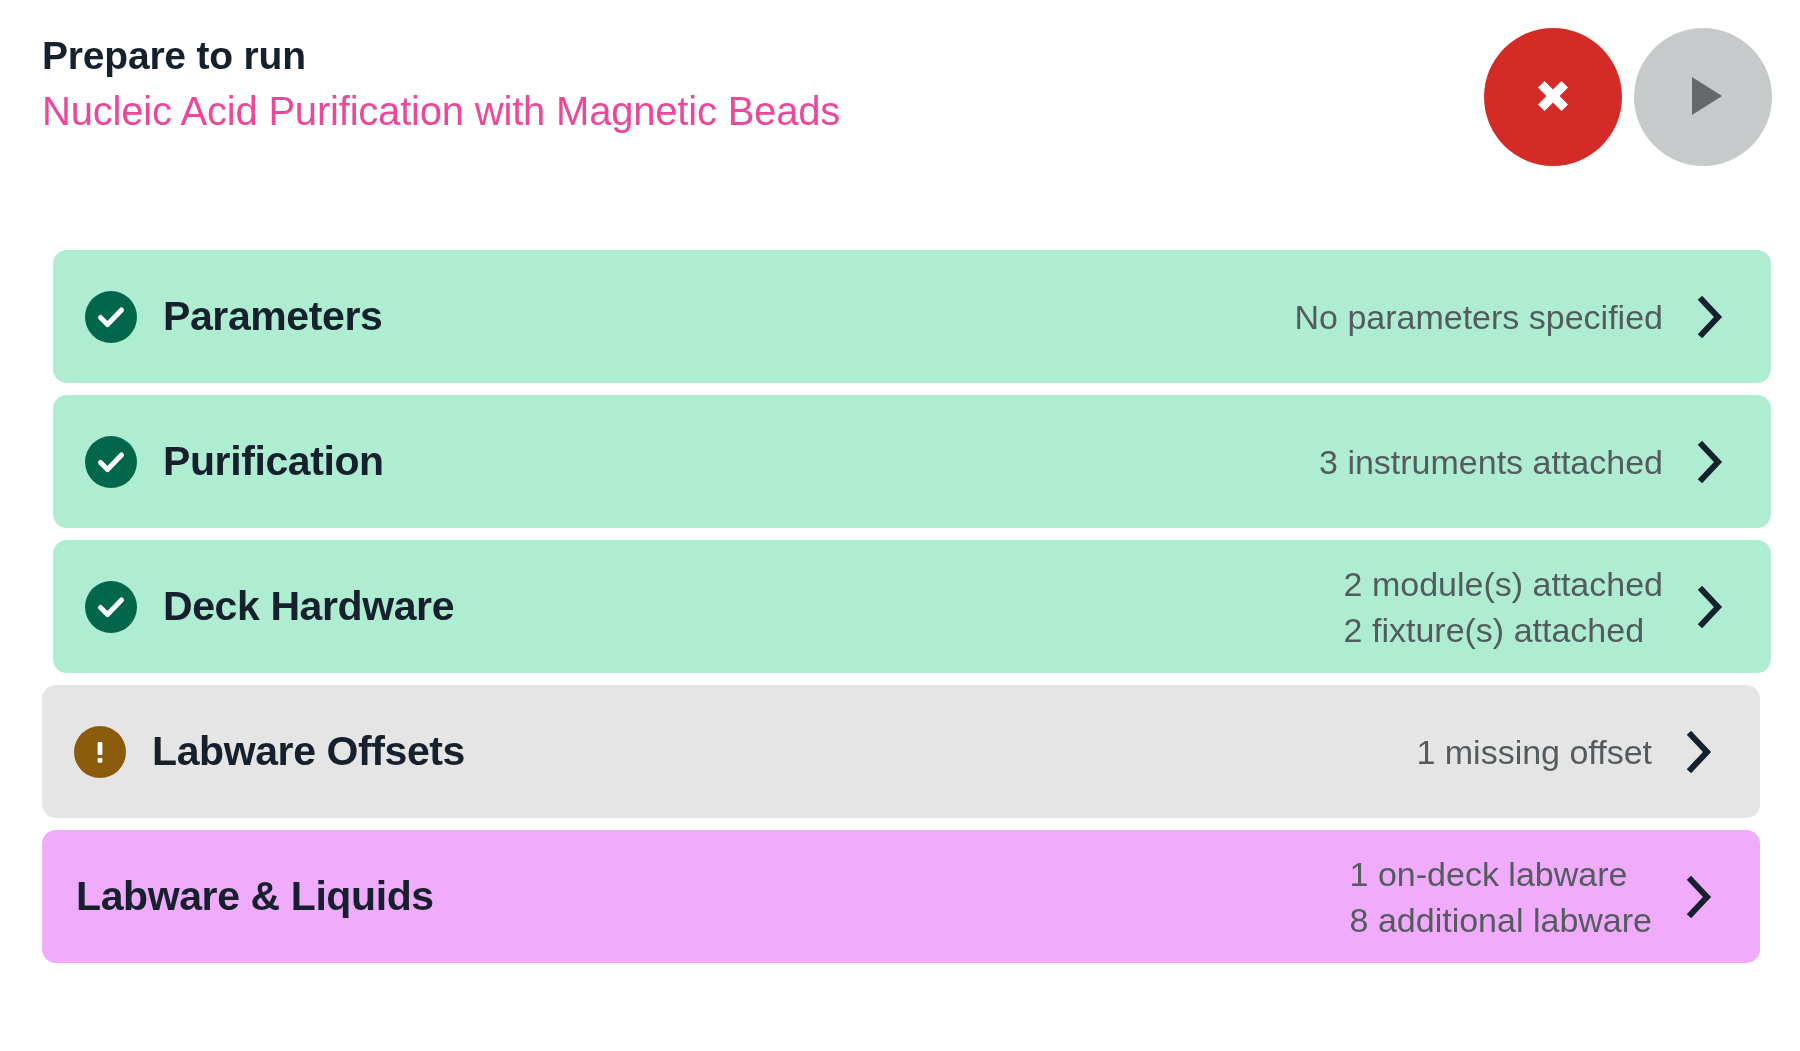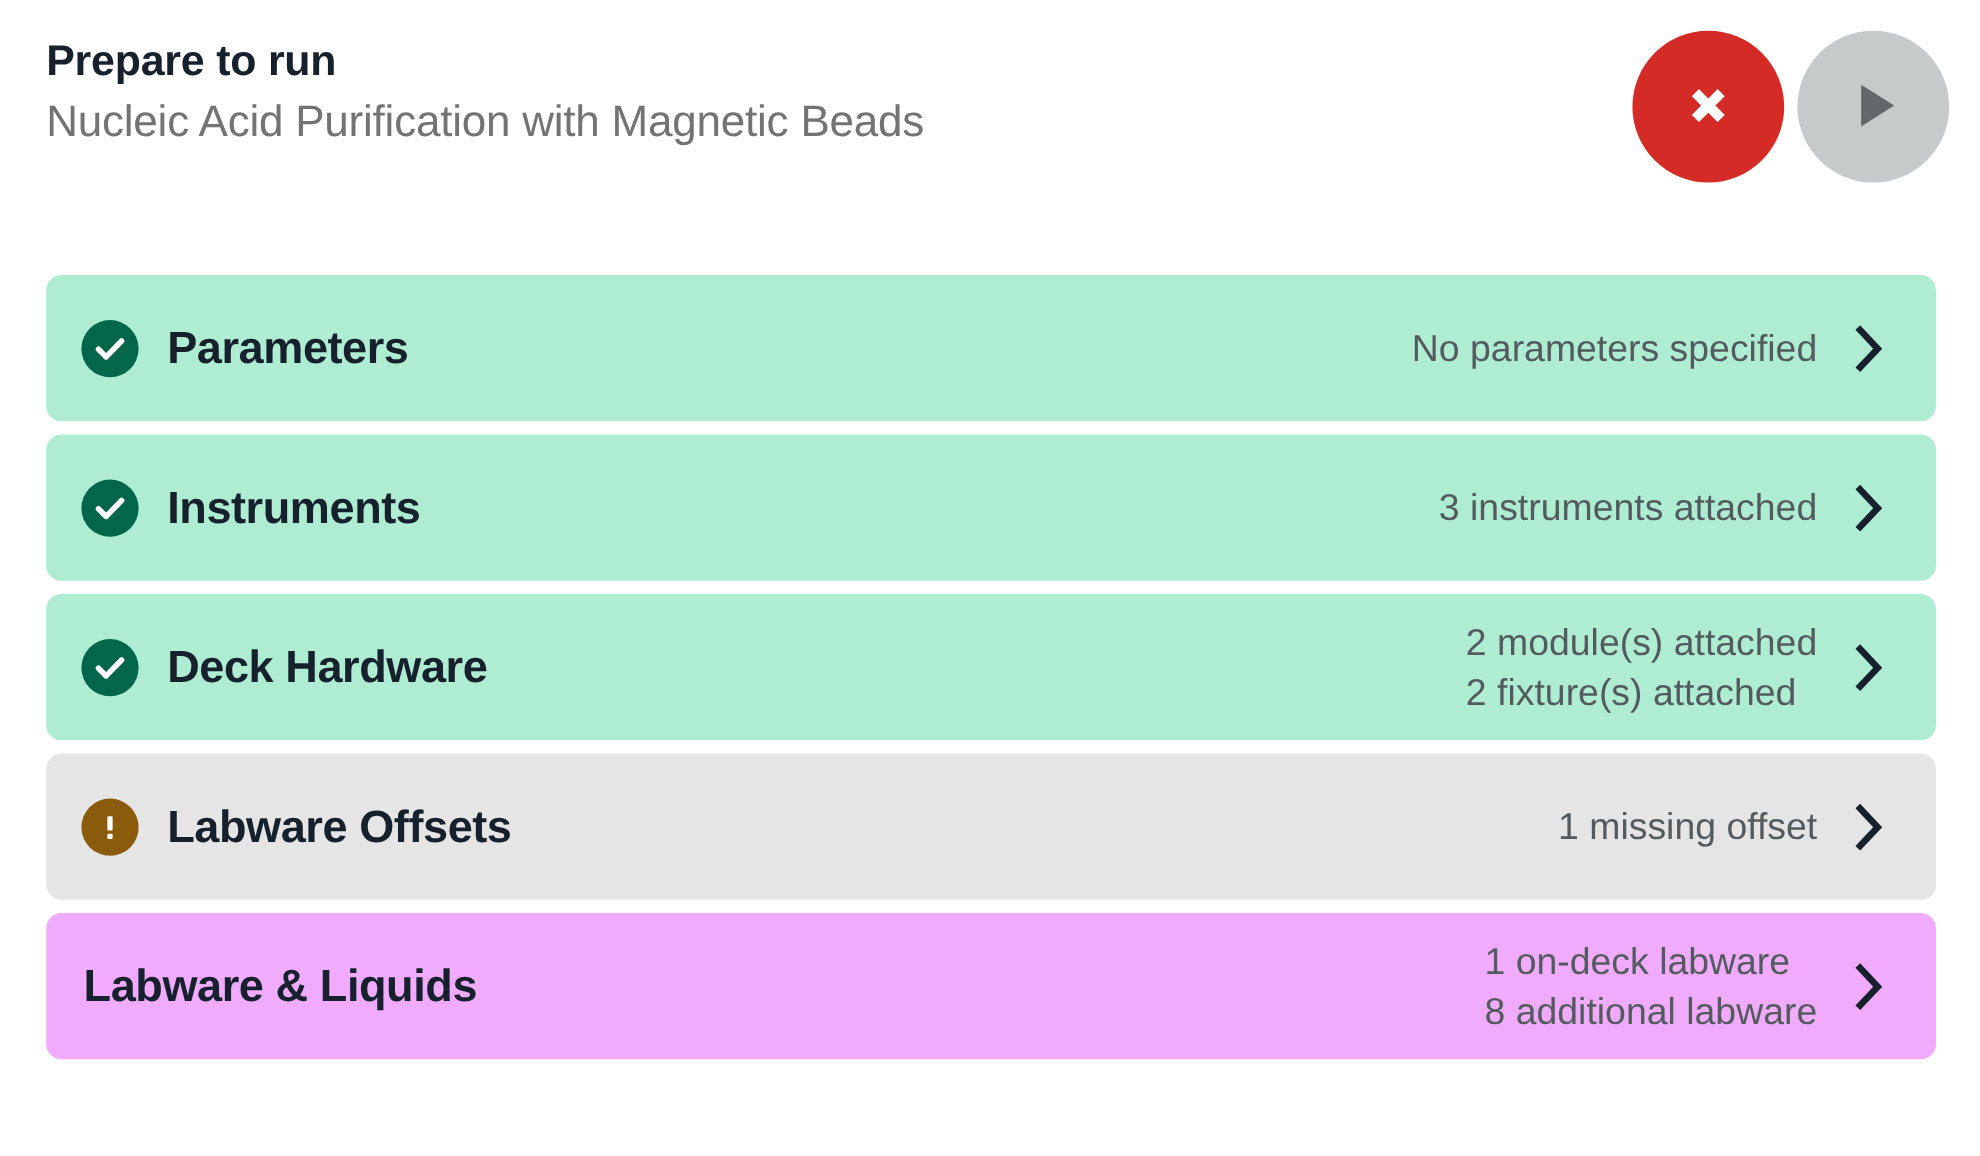--- a/index.html
+++ b/index.html
@@ -33,21 +33,21 @@
     font-size: 39px;
     font-weight: bold;
     color: #16212D;
     line-height: 52px;
     letter-spacing: -0.2px;
     white-space: nowrap;
   }
   #page-subtitle {
     font-size: 40px;
     font-weight: normal;
-    color: #737373;
+    color: #ec4899;
     line-height: 54px;
     letter-spacing: -0.2px;
     white-space: nowrap;
     margin-top: 2px;
   }
 
   #header-actions {
     position: absolute;
     right: 38px;
     top: 28px;
@@ -81,21 +81,21 @@
     box-sizing: border-box;
     width: 100%;
     height: 133px;
     border-radius: 14px;
     margin-bottom: 12px;
     display: flex;
     align-items: center;
     padding: 0 44px 0 32px;
     cursor: pointer;
   }
-  .status-row.ok      { background: #AFEDD3; }
+  .status-row.ok      { background: #AFEDD3; margin-left: 11px; }
   .status-row.warn    { background: #e5e5e5; }
   .status-row.neutral { background: #f0abfc; }
 
   .row-left {
     display: flex;
     align-items: center;
     flex: 0 0 auto;
   }
   .row-icon {
     width: 52px;
@@ -194,21 +194,21 @@
     </div>
   </div>
 
   <div class="status-row ok">
     <div class="row-left">
       <span class="row-icon check">
         <svg width="34" height="34" viewBox="0 0 34 34" aria-hidden="true">
           <path d="M6.5 17.5 L13.5 24.5 L27.5 10" stroke="#FFFFFF" stroke-width="5" stroke-linecap="round" stroke-linejoin="round" fill="none"></path>
         </svg>
       </span>
-      <span class="row-title">Instruments</span>
+      <span class="row-title">Purification</span>
     </div>
     <div class="row-spacer"></div>
     <div class="row-right">
       <div class="row-detail">
         <span>3 instruments attached</span>
       </div>
       <span class="chevron">
         <svg width="28" height="44" viewBox="0 0 28 44" aria-hidden="true">
           <path d="M6 5 L22 22 L6 39" stroke="#16212D" stroke-width="6" stroke-linecap="square" stroke-linejoin="miter" fill="none"></path>
         </svg>

